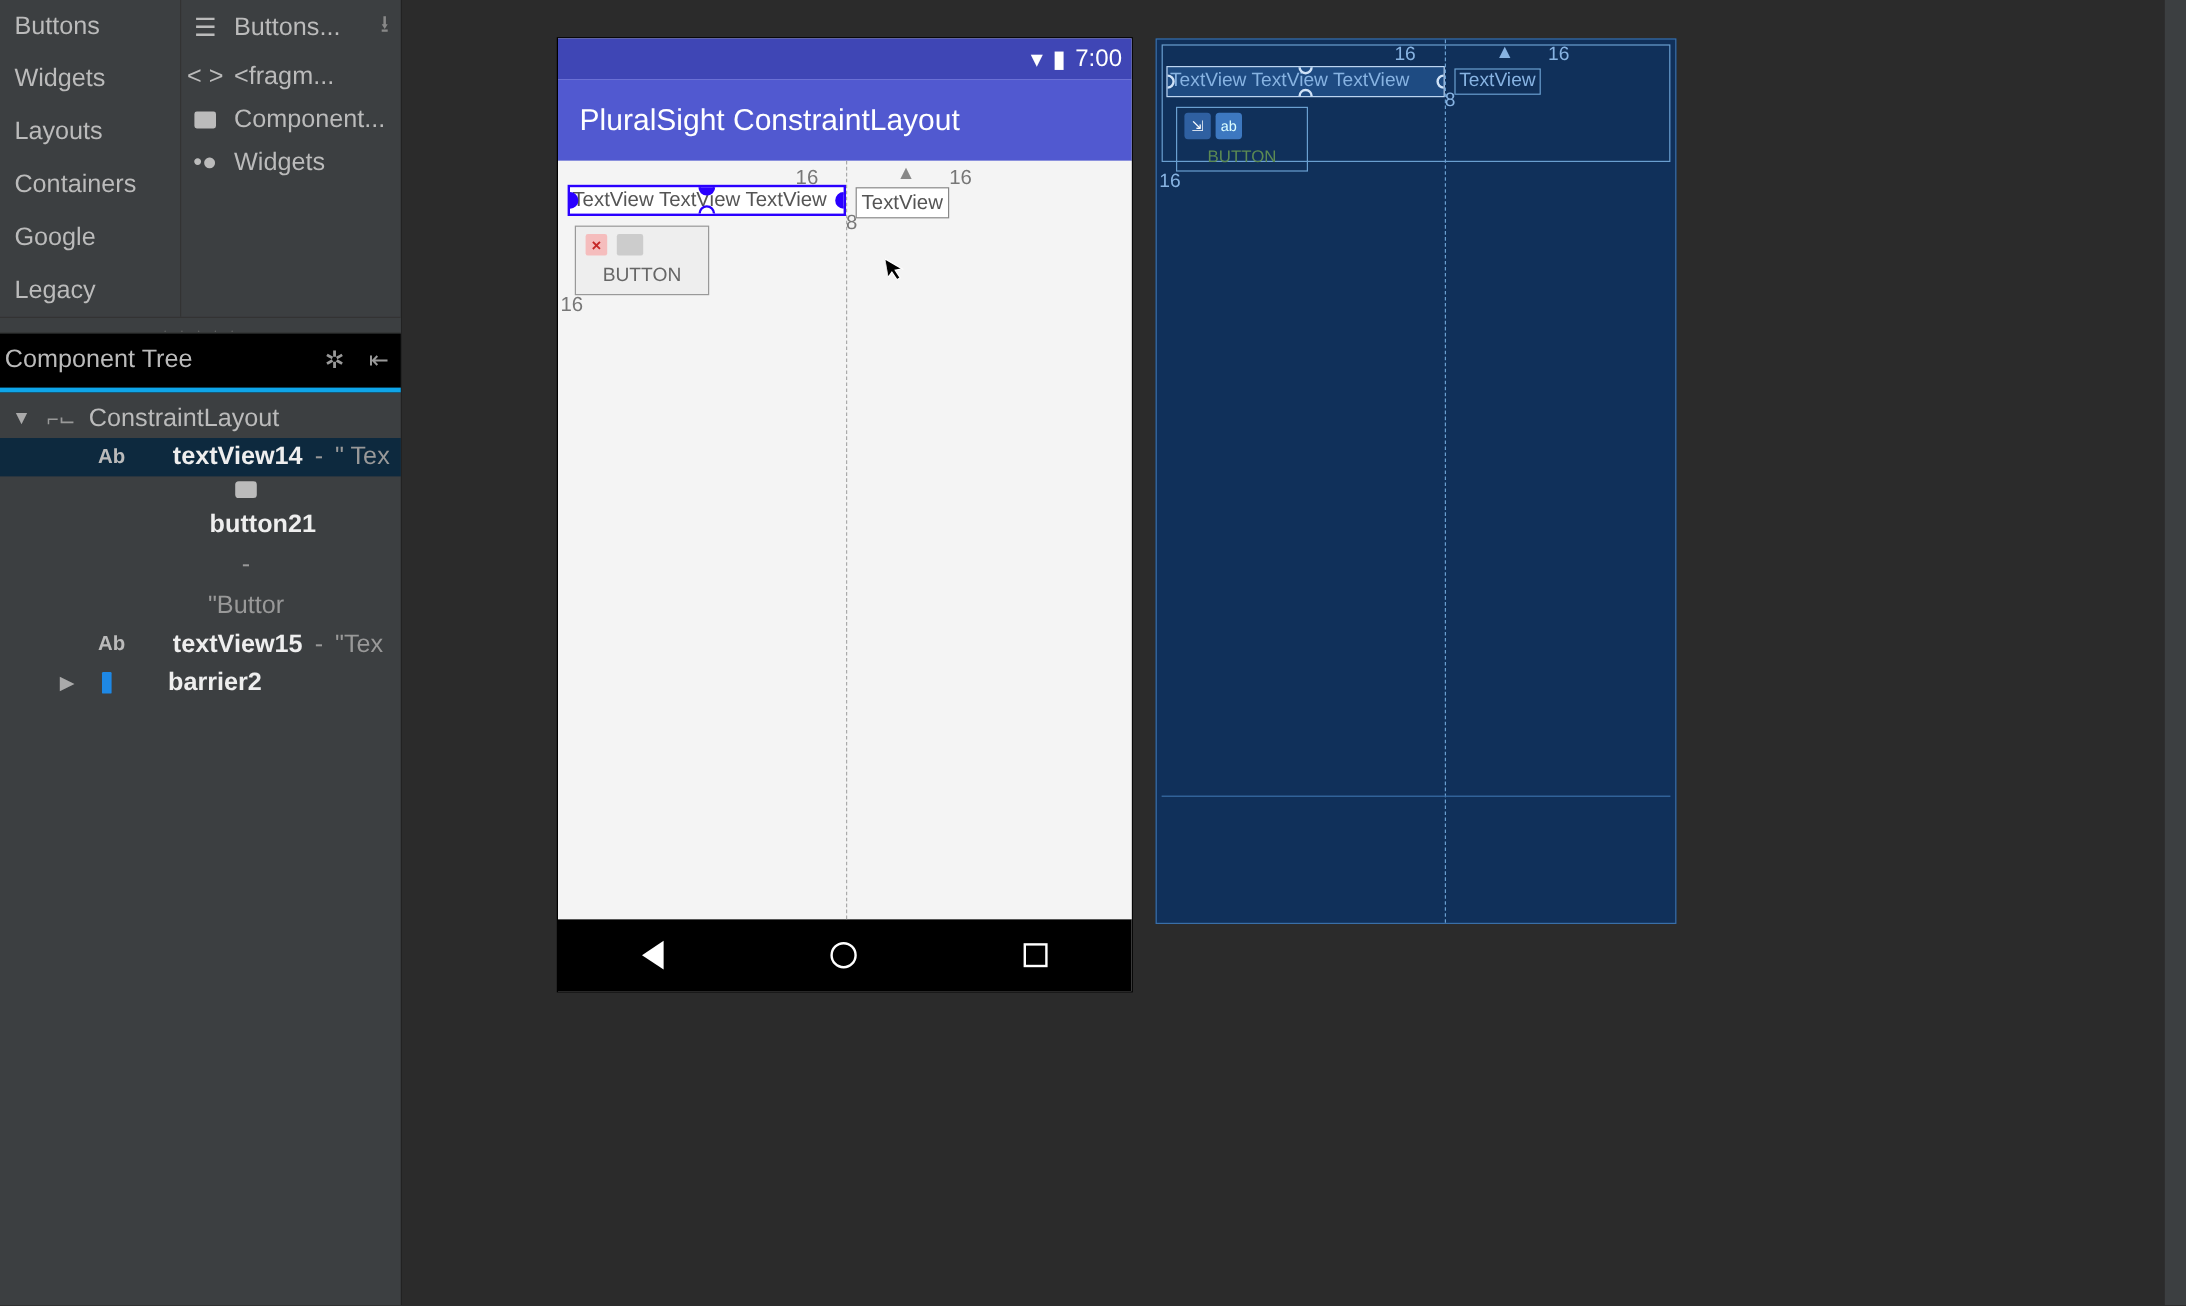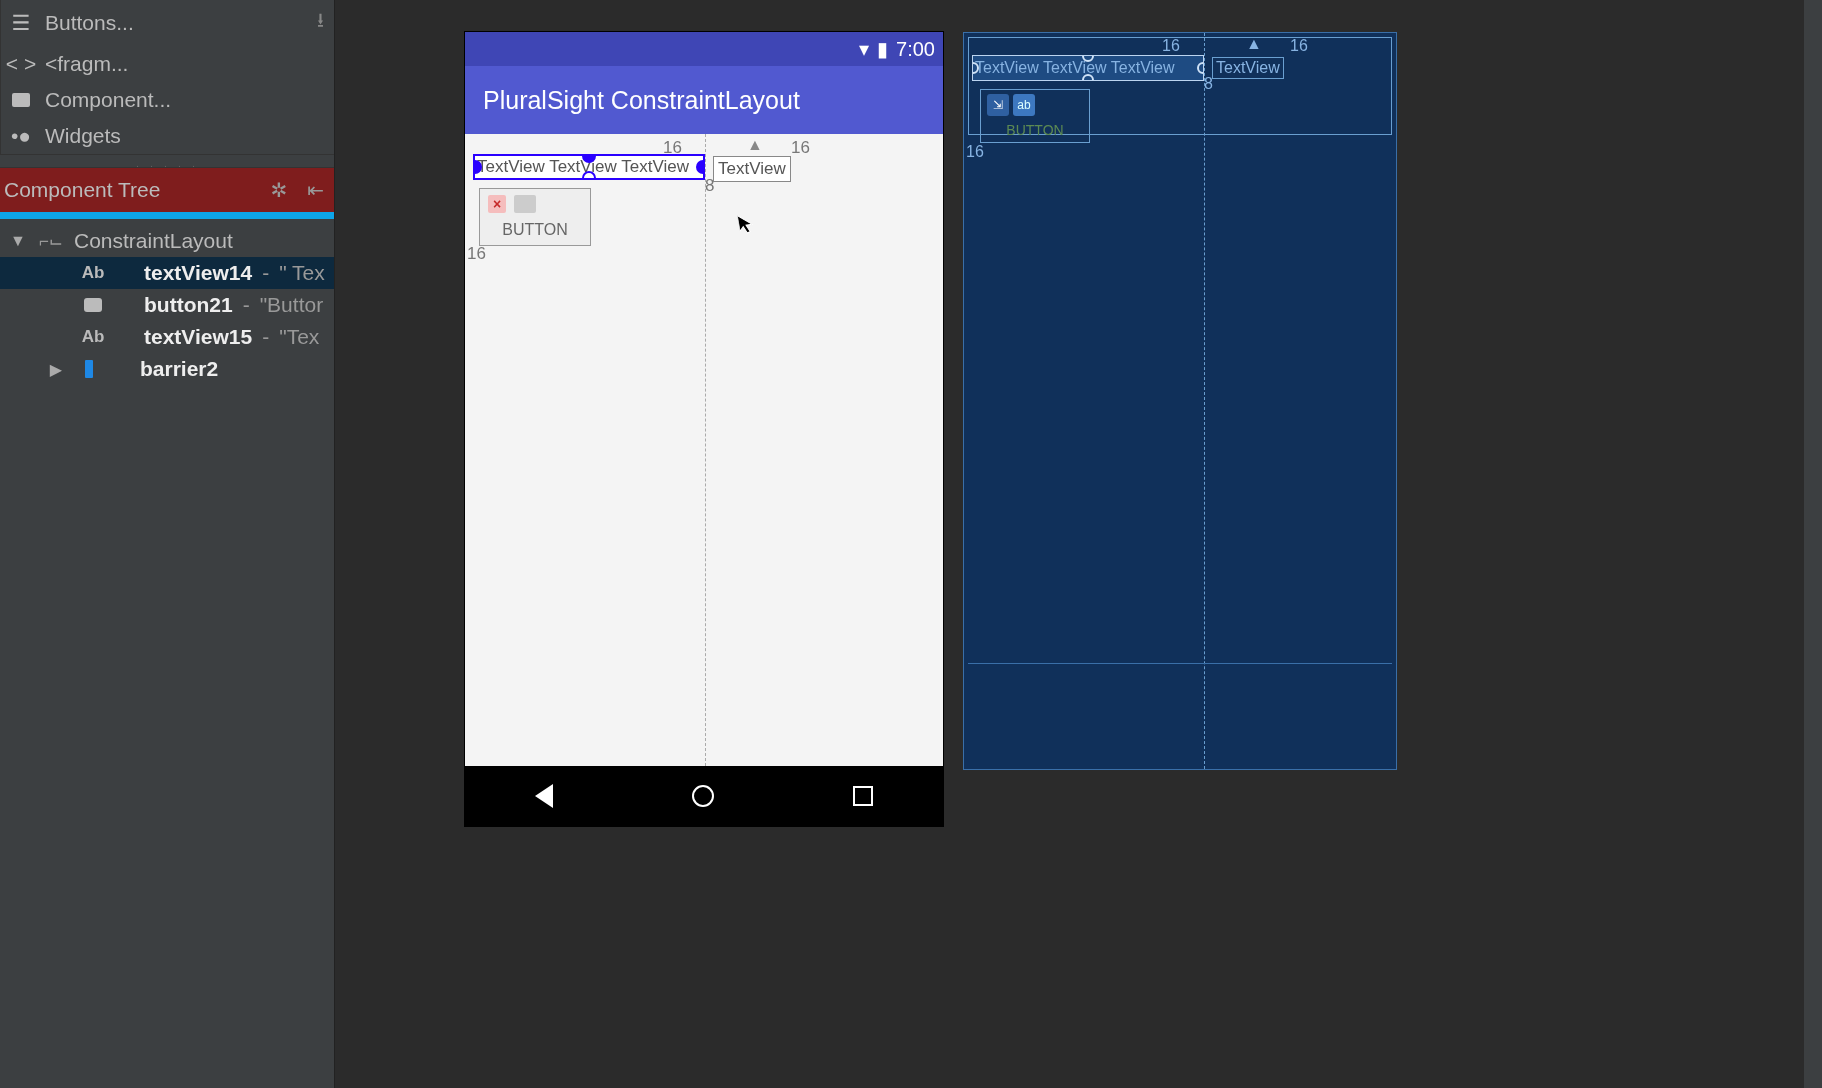--- a/index.html
+++ b/index.html
@@ -65,22 +65,22 @@
     border-top:1px solid #333;
     border-bottom:1px solid #333;
     cursor:row-resize;
   }
 
   .tree-header {
     display:flex;
     padding:10px 10px 10px 4px;
     font-size:21px;
     color:#bbb;
-    border-bottom:7px solid #0ea5e9;
-    background:#7f1d1d;
+    border-bottom:4px solid #0ea5e9;
+    background:#000000;
   }
   .tree-header .hdr-icons { margin-left:auto; display:flex; gap:20px; color:#999; font-size:20px; }
 
   .tree { padding:6px 0; font-size:21px; }
   .tree-row {
     display:flex; align-items:center; gap:10px;
     padding:4px 4px 4px 8px;
     white-space:nowrap; overflow:hidden;
     cursor:pointer;
   }
@@ -218,20 +218,28 @@
   .scroll-strip { position:absolute; right:0; top:0; bottom:0; width:18px; background:#3c3f41; }
 
 </style>
 </head>
 <body>
 
 <div class="root">
 
   <div class="left-panel">
     <div class="palette">
+      <div class="palette-cats">
+        <div class="palette-cat">Buttons</div>
+        <div class="palette-cat">Widgets</div>
+        <div class="palette-cat">Layouts</div>
+        <div class="palette-cat">Containers</div>
+        <div class="palette-cat">Google</div>
+        <div class="palette-cat">Legacy</div>
+      </div>
       <div class="palette-items">
         <div class="palette-item">
           <span class="pi-icon">☰</span>
           <span>Buttons...</span>
           <span class="dl-icon">⭳</span>
         </div>
         <div class="palette-item">
           <span class="pi-icon">&lt;&nbsp;&gt;</span>
           <span>&lt;fragm...</span>
         </div>
@@ -263,21 +271,21 @@
         <span class="arrow">▼</span>
         <span class="t-icon cl-icon">⌐⌙</span>
         <span>ConstraintLayout</span>
       </div>
       <div class="tree-row selected" style="padding-left:80px;">
         <span class="t-icon ab-icon">Ab</span>
         <span class="t-id">textView14</span>
         <span class="t-val"> - </span>
         <span class="t-val">" Tex</span>
       </div>
-      <div class="tree-row" style="padding-left:80px;">
+      <div class="tree-row" style="padding-left:80px;flex-direction:column;">
         <span class="t-icon">
             <span class="btn-icon"></span>
           </span>
         <span class="t-id">button21</span>
         <span class="t-val"> - </span>
         <span class="t-val">"Buttor</span>
       </div>
       <div class="tree-row" style="padding-left:80px;">
         <span class="t-icon ab-icon">Ab</span>
         <span class="t-id">textView15</span>

